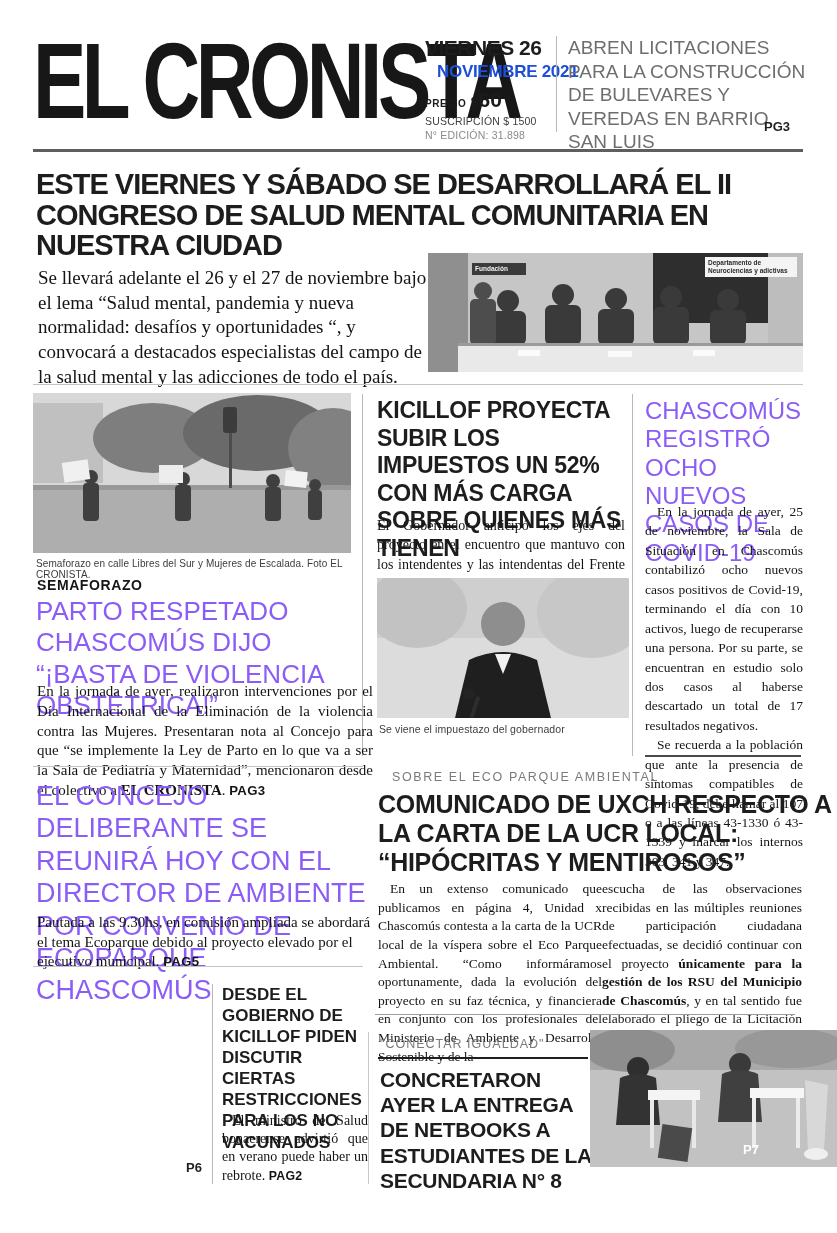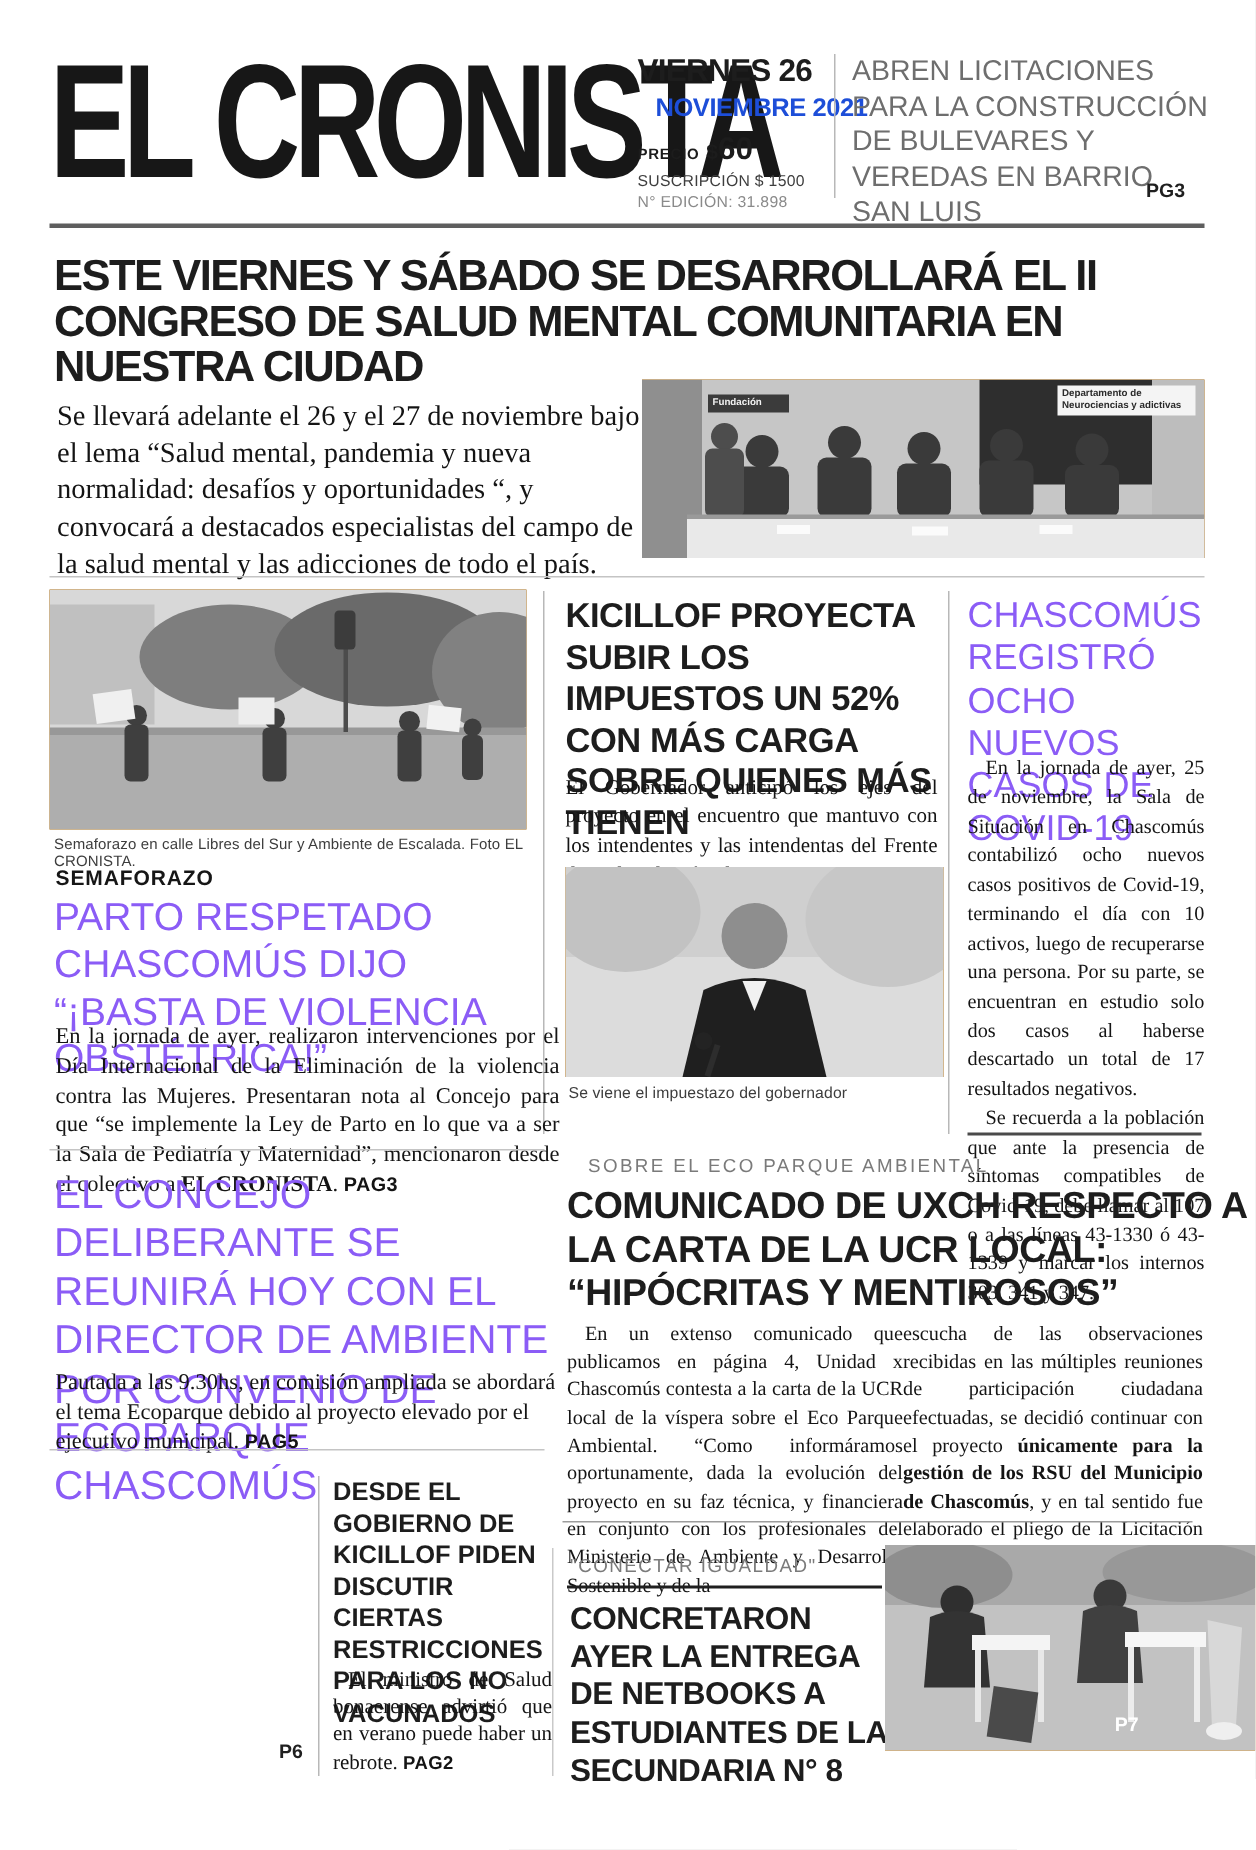--- a/index.html
+++ b/index.html
@@ -128,21 +128,21 @@
         <circle cx="240" cy="88" r="7"></circle>
           <rect x="232" y="94" width="16" height="34" rx="4"></rect>
         <circle cx="282" cy="92" r="6"></circle>
           <rect x="275" y="97" width="14" height="30" rx="4"></rect>
       </g>
       <rect x="30" y="68" width="26" height="20" fill="#f0f0f0" transform="rotate(-8 43 78)"></rect>
       <rect x="126" y="72" width="24" height="18" fill="#ededed"></rect>
       <rect x="252" y="78" width="22" height="16" fill="#f2f2f2" transform="rotate(6 263 86)"></rect>
     </svg>
   </figure>
-  <div class="abs caption" style="left:36px; top:558px; width:318px;">Semaforazo en calle Libres del Sur y Ambiente de Escalada. Foto EL CRONISTA.</div>
+  <div class="abs caption" style="left:36px; top:558px; width:318px;">Semaforazo en calle Libres del Sur y Mujeres de Escalada. Foto EL CRONISTA.</div>
 
   <div class="abs kicker-bold" style="left:37px; top:577px;">SEMAFORAZO</div>
   <div class="abs h-light" style="left:36px; top:596px; width:332px; font-size:26px; line-height:1.21;">PARTO RESPETADO CHASCOMÚS DIJO “¡BASTA DE VIOLENCIA OBSTÉTRICA!”</div>
   <p class="abs serif seg just" style="left:37px; top:682px; width:336px; font-size:15px; line-height:1.32;"><span>En la jornada de ayer, realizaron intervenciones por el Día Internacional de la Eliminación de la violencia contra las Mujeres. Presentaran nota al Concejo para que “se implemente la Ley de Parto en lo que va a ser la Sala de Pediatría y Maternidad”, mencionaron desde el colectivo a </span><span class="b">EL CRONISTA</span><span>. </span><span class="p">PAG3</span></p>
 
   <div class="abs h-black" style="left:377px; top:397px; width:250px; font-size:23px; line-height:1.2; letter-spacing:-.3px;">KICILLOF PROYECTA SUBIR LOS IMPUESTOS UN 52% CON MÁS CARGA SOBRE QUIENES MÁS TIENEN</div>
   <p class="abs serif seg just" style="left:377px; top:516px; width:248px; font-size:14px; line-height:1.38;"><span>El Gobernador anticipó los ejes del proyecto en el encuentro que mantuvo con los intendentes y las intendentas del Frente de Todos el miércoles. </span><span class="p">PAG2</span></p>
 
   <figure class="abs photo" style="left:377px; top:578px; width:252px; height:140px; margin:0;">
     <svg viewBox="0 0 252 140" preserveAspectRatio="none">

